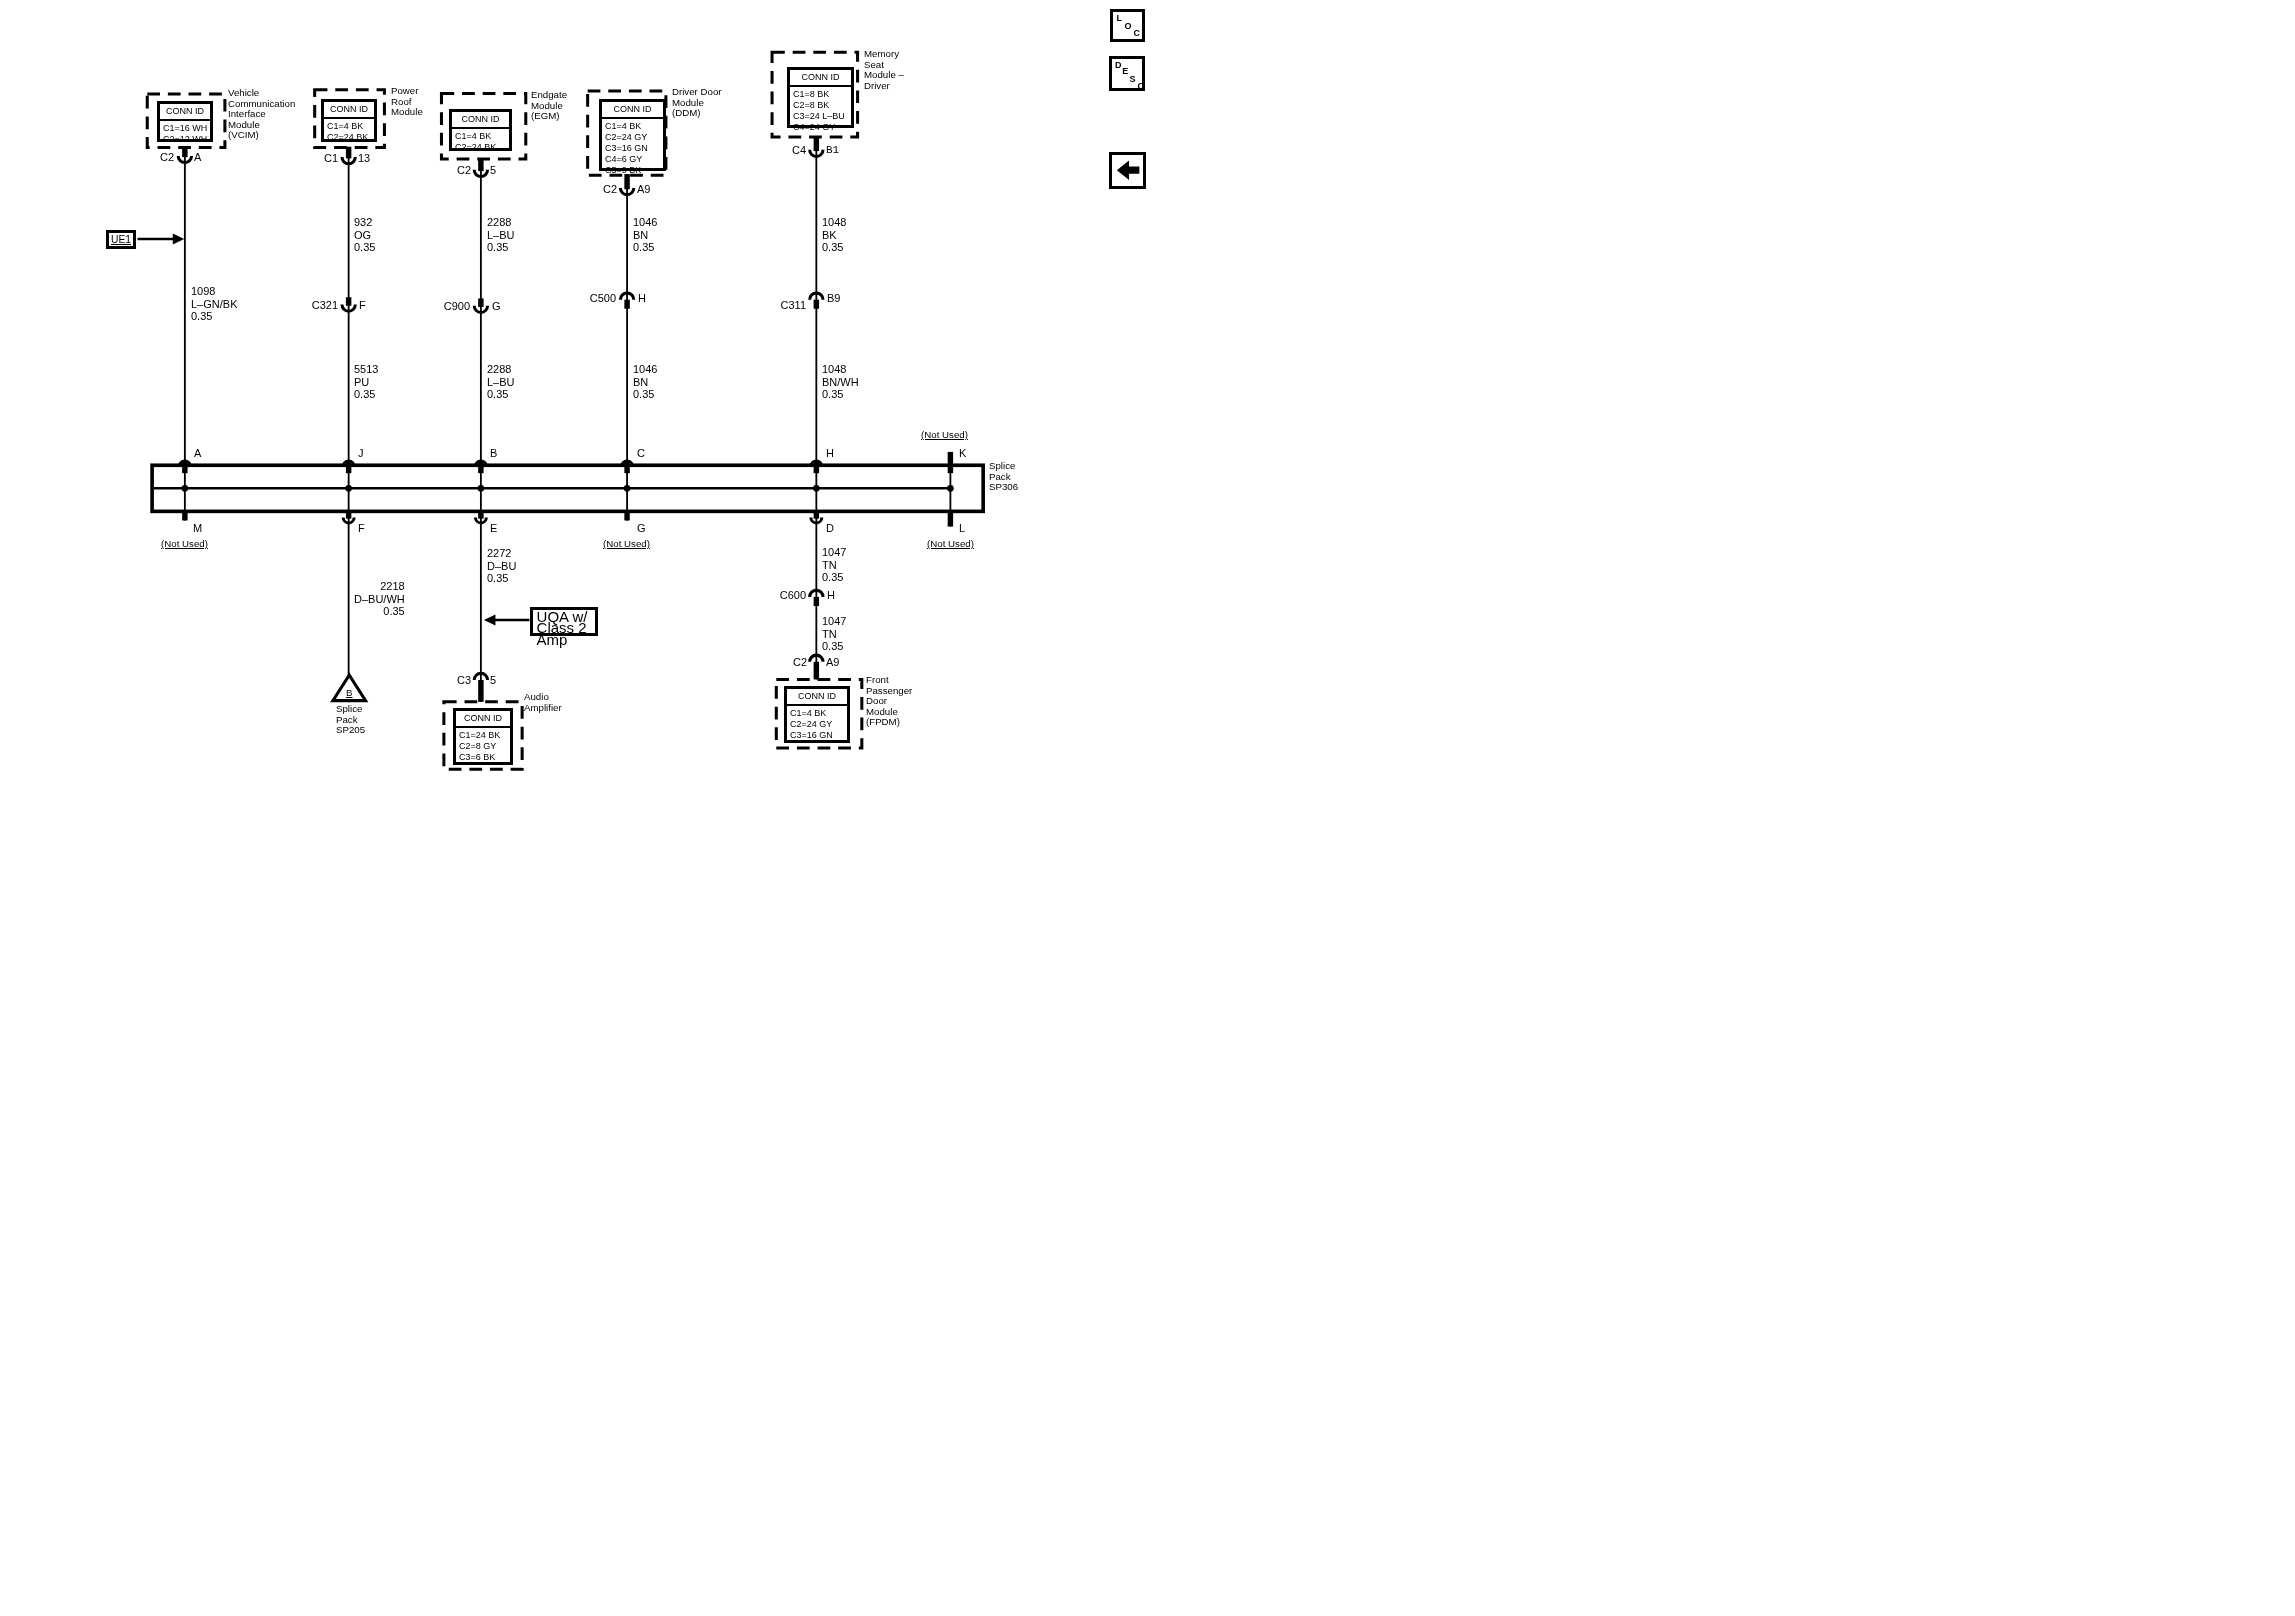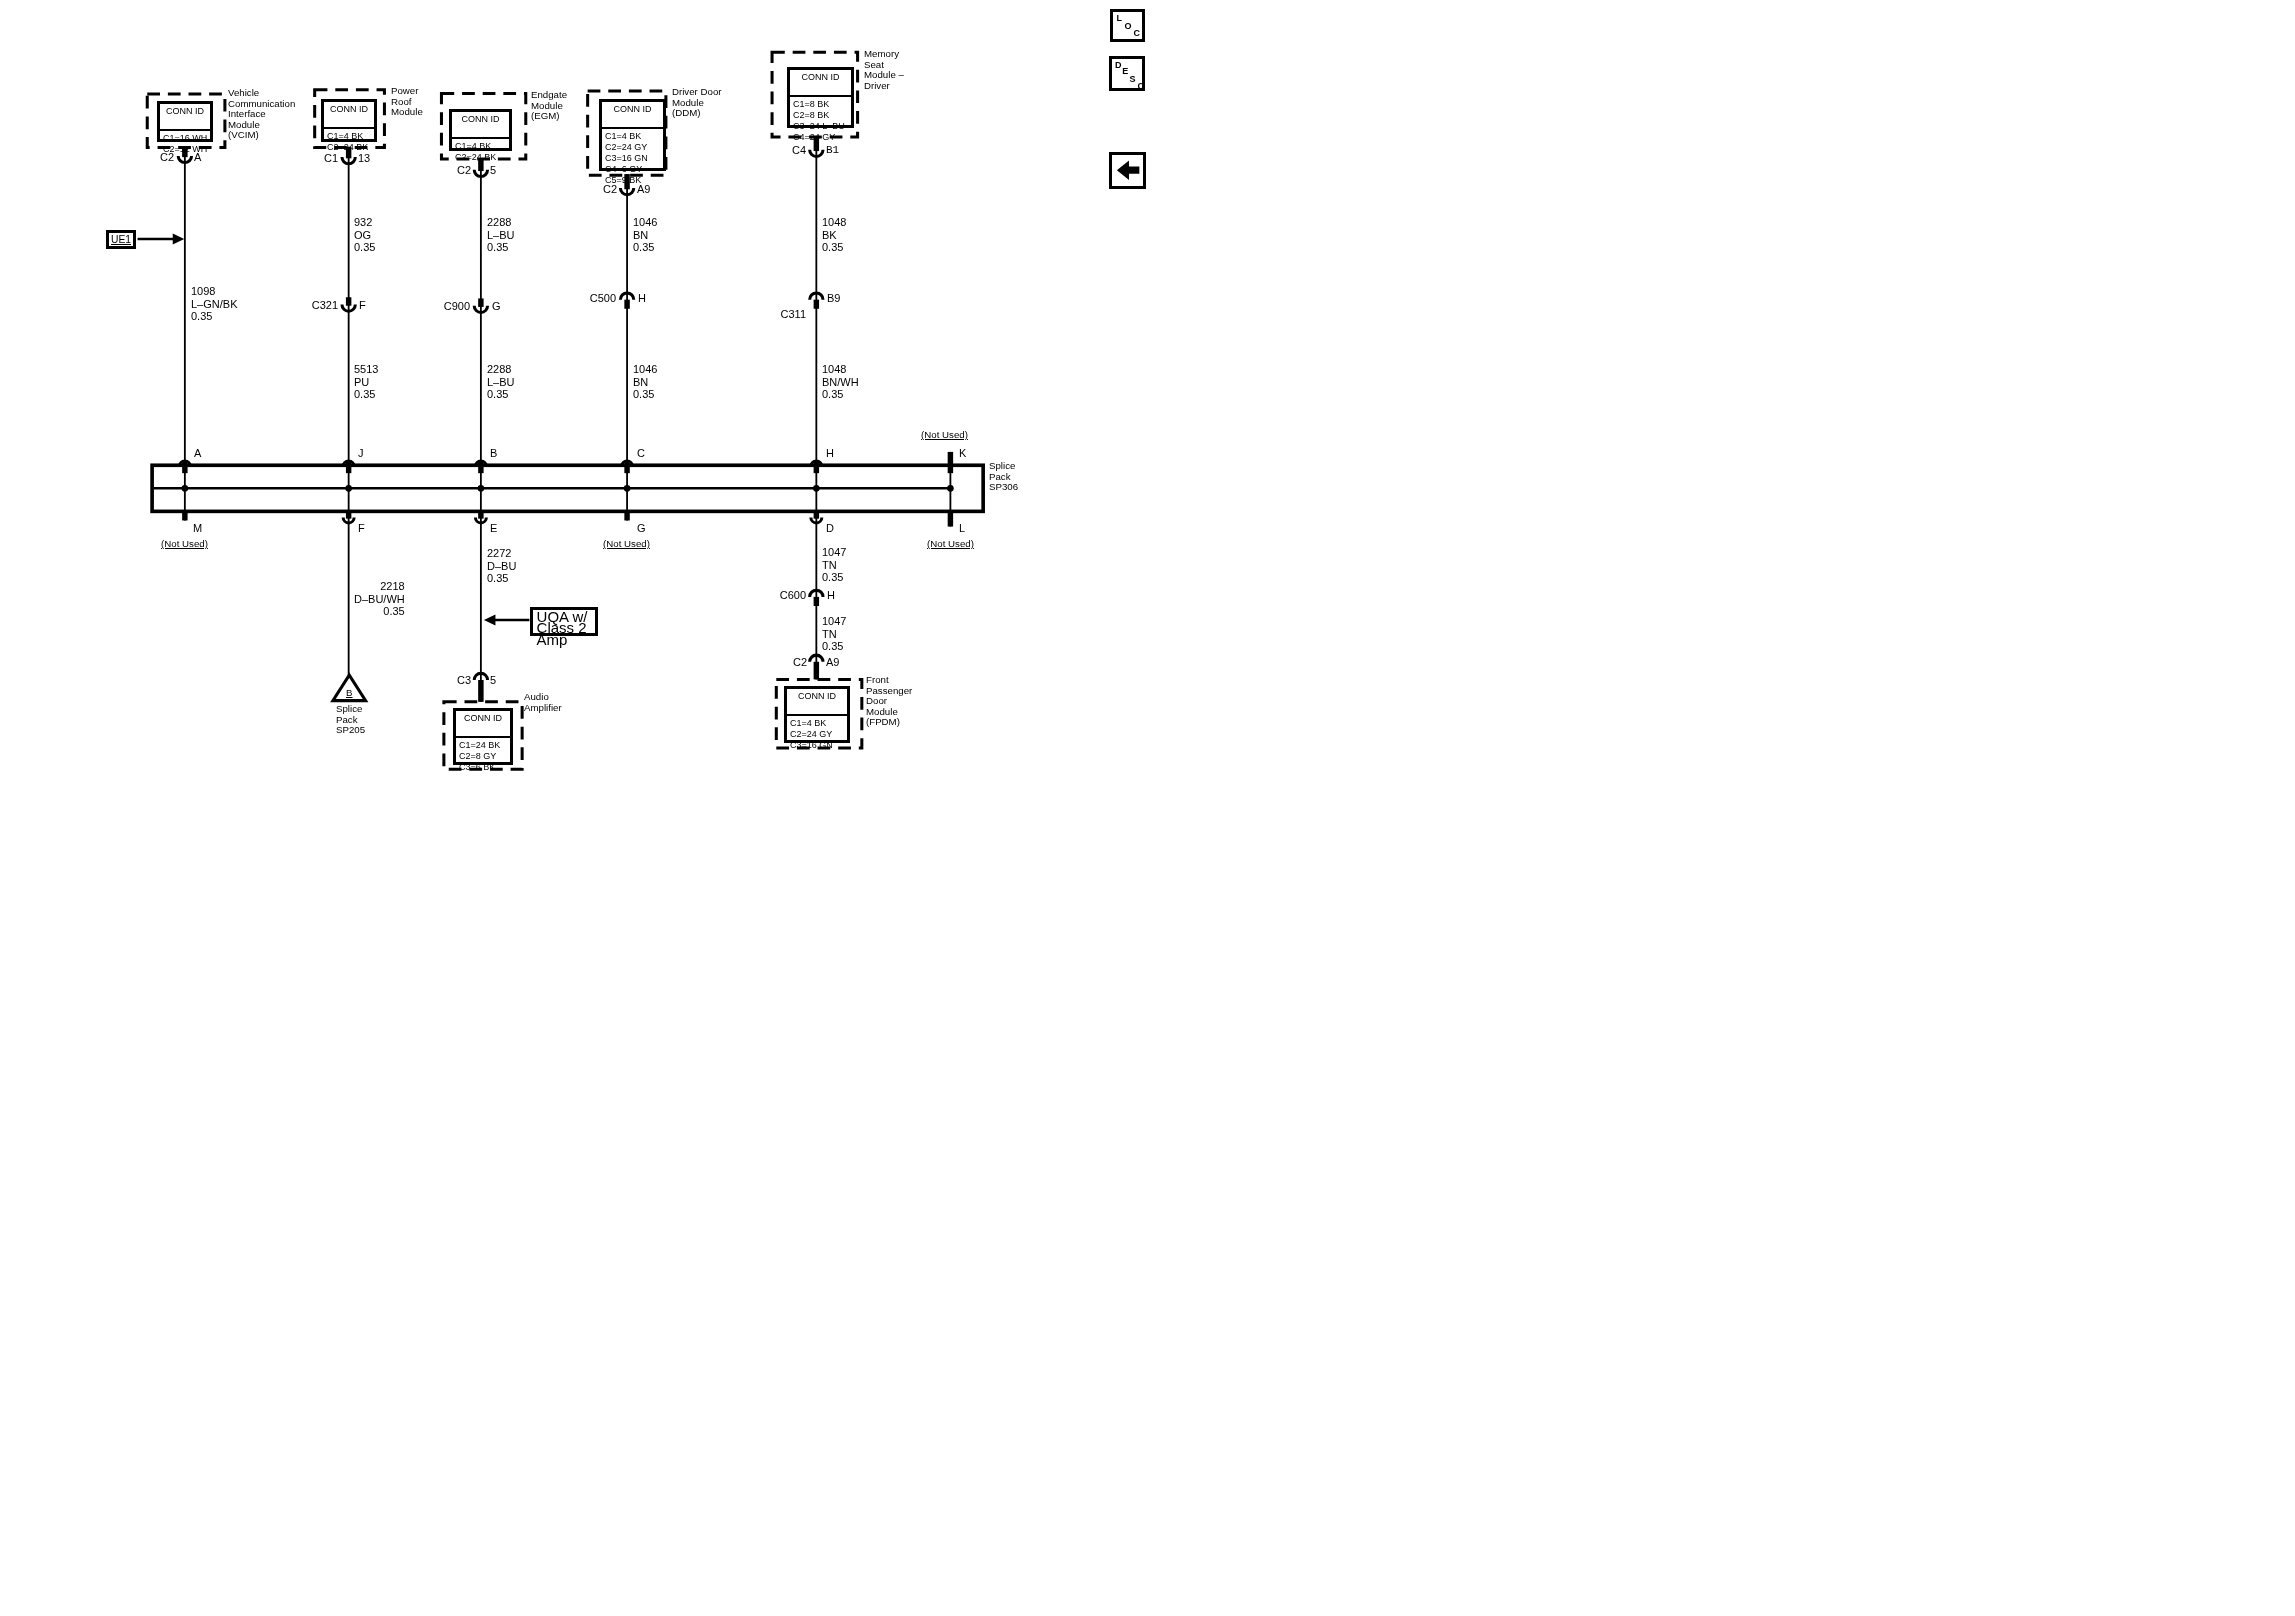--- a/index.html
+++ b/index.html
@@ -10,21 +10,21 @@
   .abs { position:absolute; }
   .lines { white-space: pre-line; }
   .wire-label { font-size:11px; line-height:12.7px; letter-spacing:0; }
   .pin { font-size:11px; line-height:12px; }
   .ta-r { text-align:right; }
   .ta-c { text-align:center;text-decoration:underline; }
   .letter { font-size:11px; line-height:12px; }
   .mod-label { font-size:9.7px; line-height:10.6px; }
   .small { font-size:9.7px; line-height:11px; }
   .connbox { position:absolute; border:3px solid #000; background:#fff; }
-  .conn-head { border-bottom:2.4px solid #000; text-align:center; font-size:9px; line-height:12px; height:27px; padding-top:1.2px; }
+  .conn-head { border-bottom:2.4px solid #000; text-align:center; font-size:9px; line-height:12px; height:17px; padding-top:1.2px; }
   .conn-rows { font-size:9px; line-height:11px; padding:1.8px 2.4px 1.2px 3px; white-space:pre-line; }
   .calloutbox { position:absolute; border:3px solid #000; background:#fff; font-size:10.3px; }
   .navbtn { position:absolute; border:3px solid #000; background:#fff; cursor:pointer; }
   .navbtn span { position:absolute; font-size:9px; font-weight:bold; }
 </style>
 </head>
 <body>
 
 <div id="canvas">
 
@@ -225,21 +225,21 @@
   <div class="abs wire-label lines" style="left:822px; top:615px;">1047
 TN
 0.35</div>
 
   <div class="abs pin ta-r" style="left:277px; top:299px; width:61px;">C321</div>
   <div class="abs pin" style="left:359px; top:299px;">F</div>
   <div class="abs pin ta-r" style="left:409px; top:300px; width:61px;">C900</div>
   <div class="abs pin" style="left:492px; top:300px;">G</div>
   <div class="abs pin ta-r" style="left:555px; top:292px; width:61px;">C500</div>
   <div class="abs pin" style="left:638px; top:292px;">H</div>
-  <div class="abs pin ta-r" style="left:745px; top:308px; width:61px;">C311</div>
+  <div class="abs pin ta-r" style="left:745px; top:299px; width:61px;">C311</div>
   <div class="abs pin" style="left:827px; top:292px;">B9</div>
   <div class="abs pin ta-r" style="left:745px; top:589px; width:61px;">C600</div>
   <div class="abs pin" style="left:827px; top:589px;">H</div>
 
   <div class="abs mod-label lines" style="left:989px; top:461px;">Splice
 Pack
 SP306</div>
   <div class="abs letter" style="left:194px; top:447px;">A</div>
   <div class="abs letter" style="left:358px; top:447px;">J</div>
   <div class="abs letter" style="left:490px; top:447px;">B</div>

